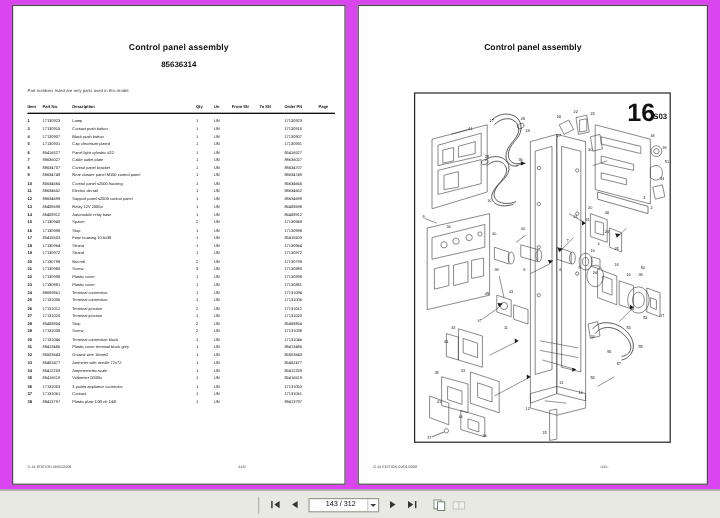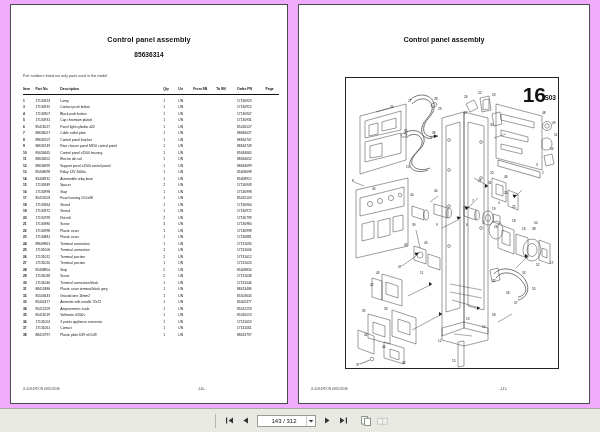--- a/index.html
+++ b/index.html
@@ -7,21 +7,21 @@
     margin: 0; padding: 0;
     width: 600px; height: 432px;
     overflow: hidden;
     background: #808080;
     font-family: "Liberation Sans", sans-serif;
   }
   #viewer {
     position: absolute;
     left: 0; top: 0;
     width: 600px; height: 408px;
-    background: #f0abfc;
+    background: #d946ef;
     text-decoration: underline;
   }
   .page {
     position: absolute;
     top: 4px;
     height: 400px;
     background: #ffffff;
     border: 1px solid #4a4a4a;
     overflow: hidden;
   }

